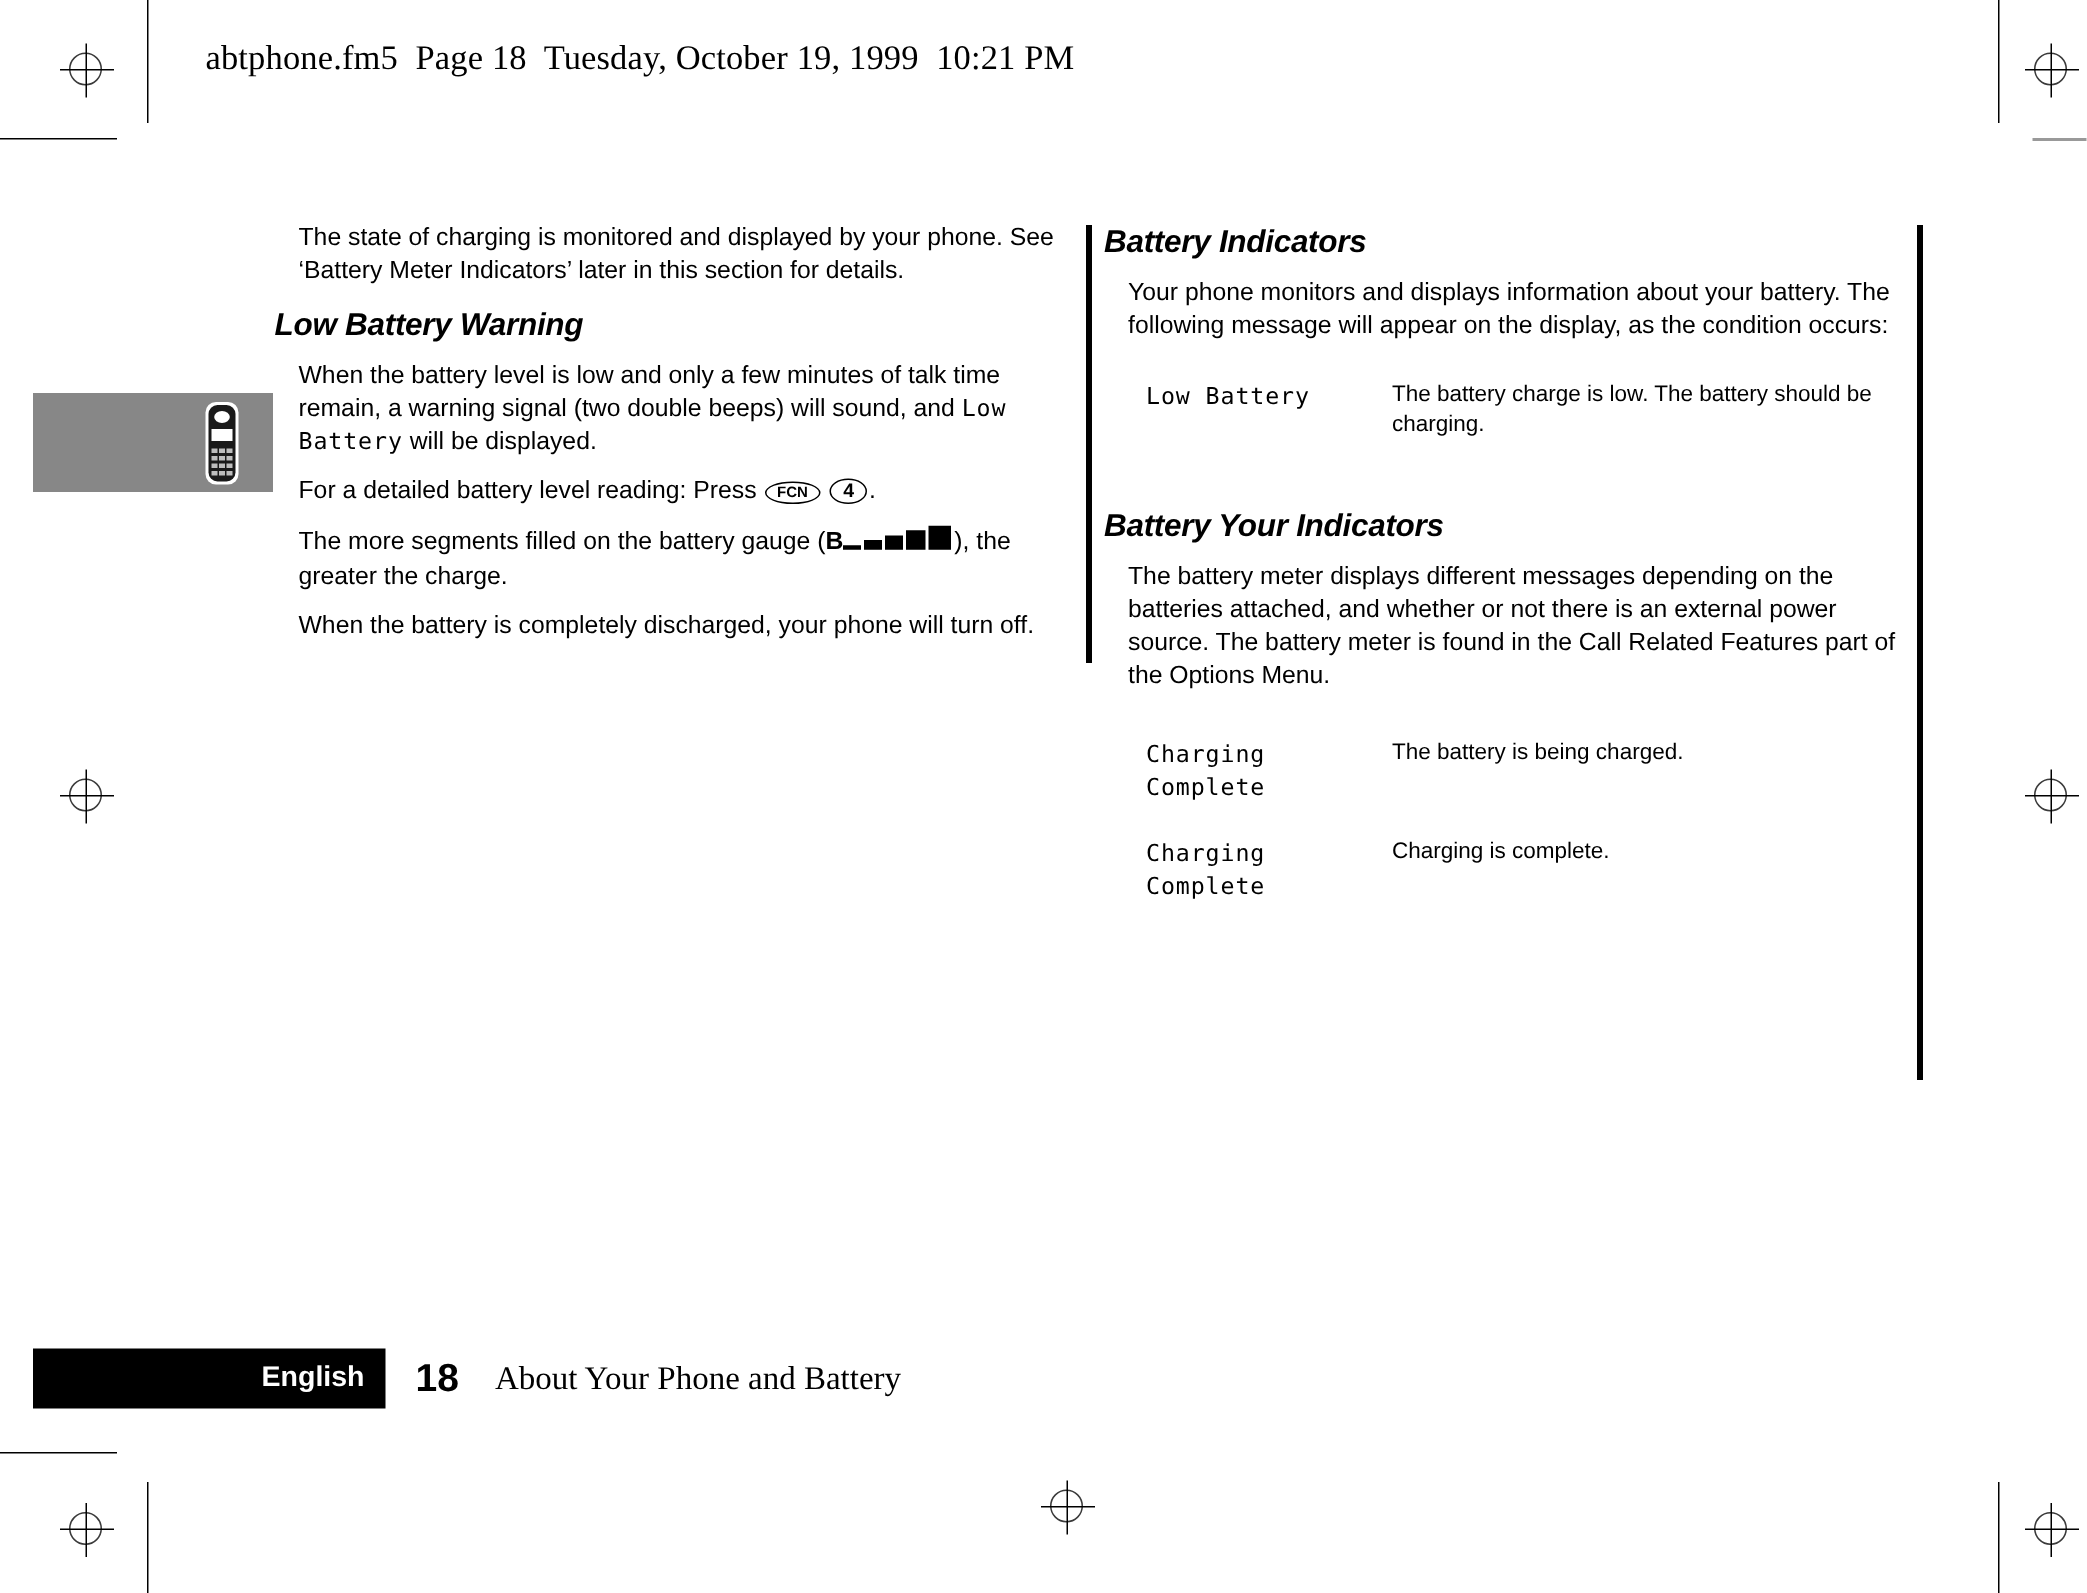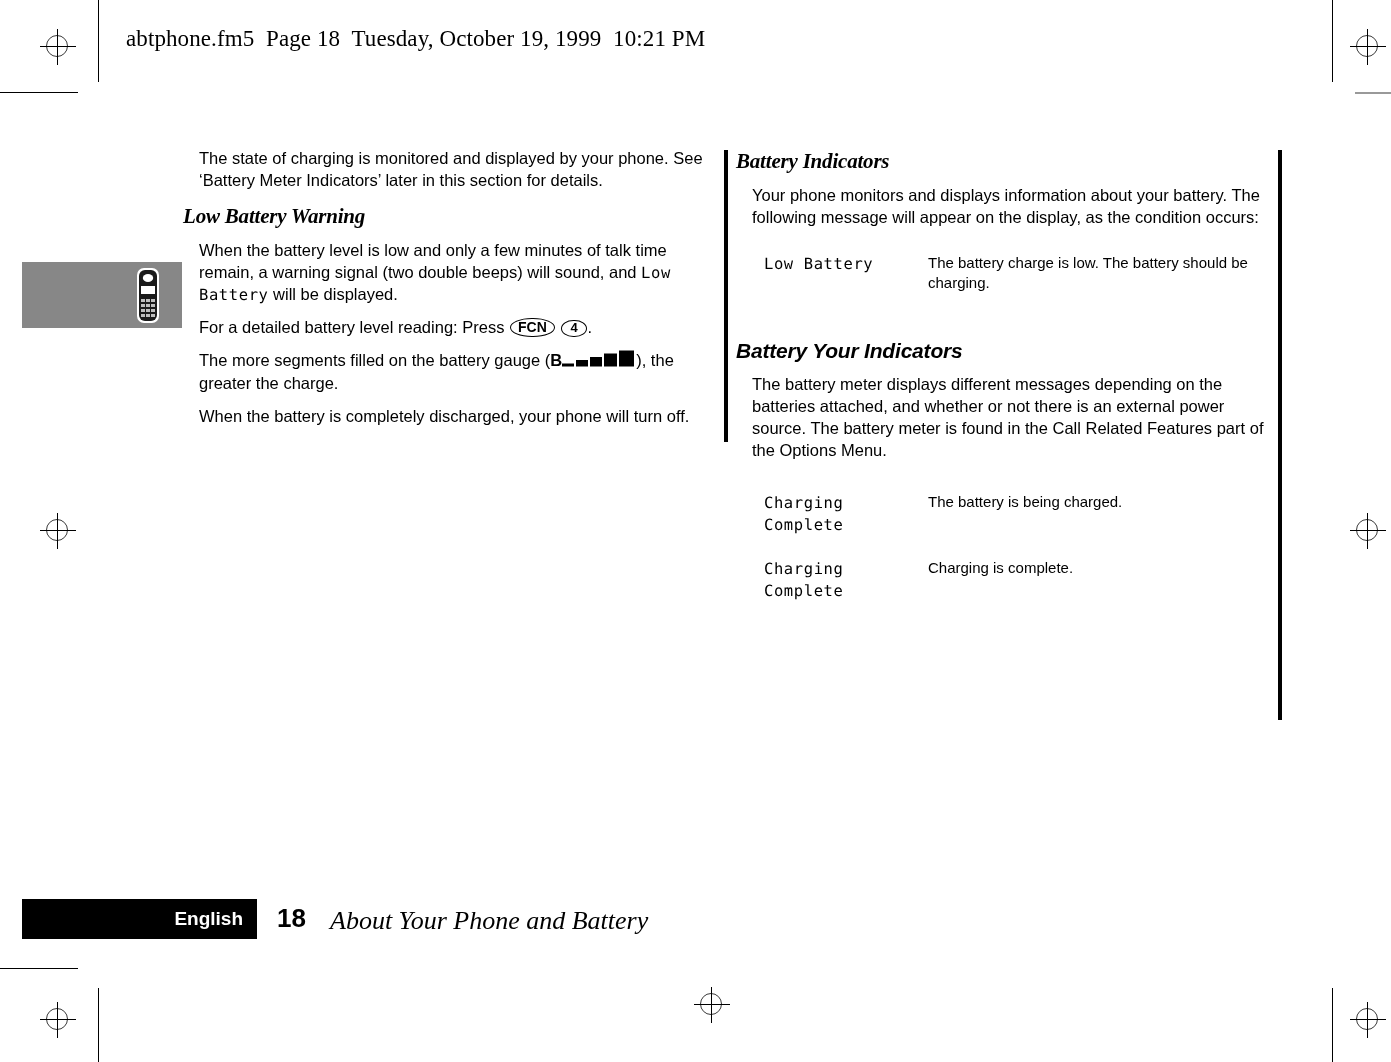--- a/index.html
+++ b/index.html
@@ -50,21 +50,21 @@
   .crop-v {
     position: absolute;
     width: 1px;
     background: #000;
   }
   .crop-h.gray { background: #999; height: 2px; }
 
   
   .running-header {
     position: absolute;
-    left: 126px;
+    left: 137px;
     top: 26px;
     font-family: "Liberation Serif", serif;
     font-size: 23px;
     letter-spacing: 0.1px;
     white-space: pre;
     color: #000;
   }
 
   
   .page-wrap {
@@ -103,39 +103,39 @@
     margin: 0 0 11px 0;
   }
   .h3 {
     font-size: 21px;
     font-weight: bold;
     font-style: italic;
     margin: 16px 0 9px -16px;
     letter-spacing: -0.2px;
   }
   .col-right .h3 { margin-left: -16px; }
-  .h3.first { margin-top: 0; font-family: Liberation Serif, serif; }
+  .h3.first { margin-top: 0; }
 
   
   .lcd {
     font-family: "DejaVu Sans Mono", monospace;
     font-size: 15.5px;
     letter-spacing: 0.6px;
     font-weight: normal;
     -webkit-font-smoothing: none;
     text-rendering: geometricPrecision;
   }
 
   
   .keycap {
     display: inline-block;
     border: 1.4px solid #000;
     border-radius: 50%;
     padding: 1px 7px 1px 7px;
-    font-size: 14px;
+    font-size: 10px;
     font-weight: bold;
     line-height: 1.1;
     vertical-align: 1px;
     margin: 0 1px;
   }
   .keycap.num {
     font-size: 13px;
     padding: 0px 8px 1px 8px;
     border-width: 1.8px;
   }
@@ -214,22 +214,21 @@
     left: 277px;
     top: 903px;
     font-size: 26px;
     font-weight: bold;
   }
   .footer-title {
     position: absolute;
     left: 330px;
     top: 906px;
     font-family: "Liberation Serif", serif;
-    font-style: italic;
-    font-size: 26px;
+    font-size: 22px;
   }
 </style>
 </head>
 <body>
 
 <div class="page-wrap">
 
   <div class="reg-mark" style="left:40px; top:29px;">
     <div class="ring"></div>
     <div class="hbar"></div>

